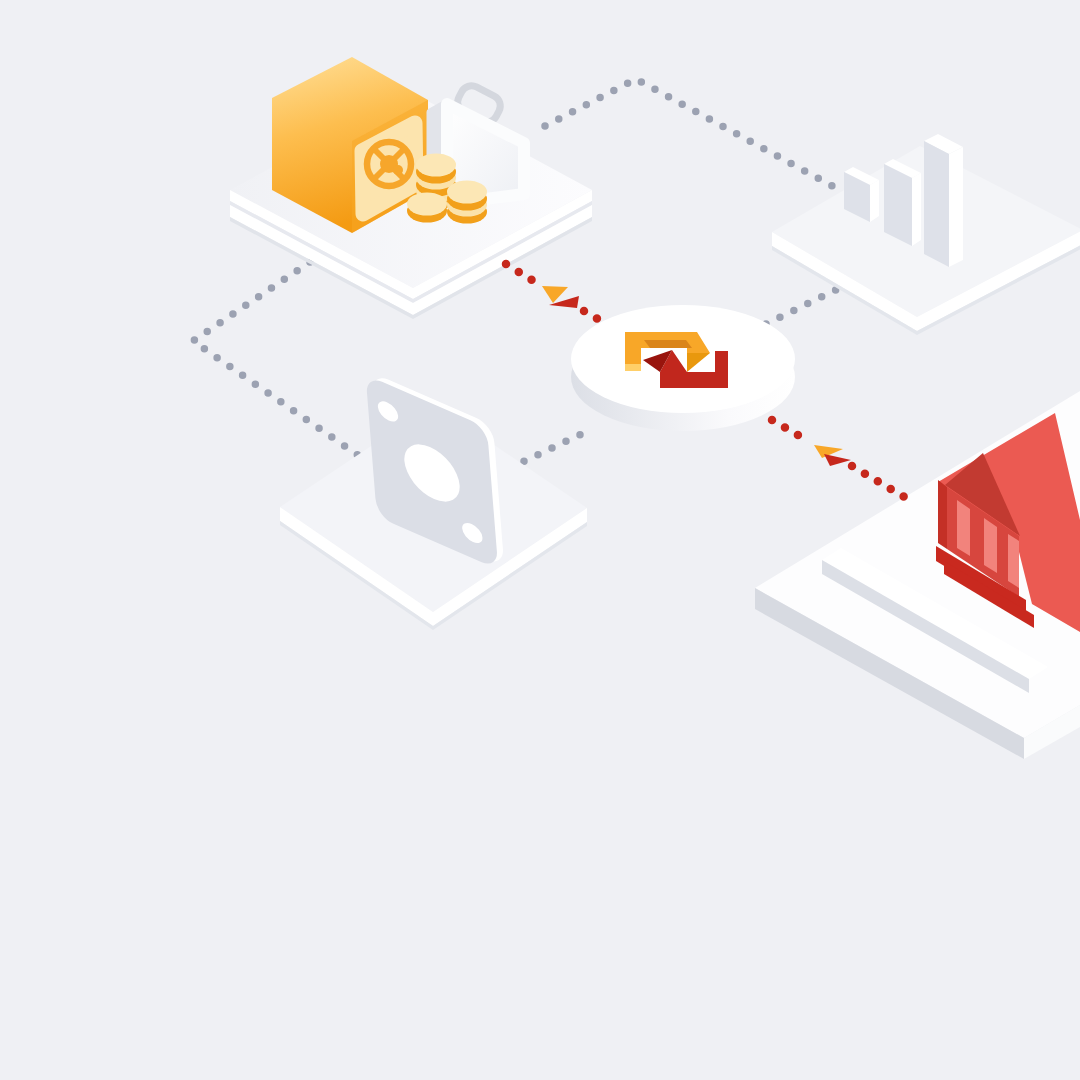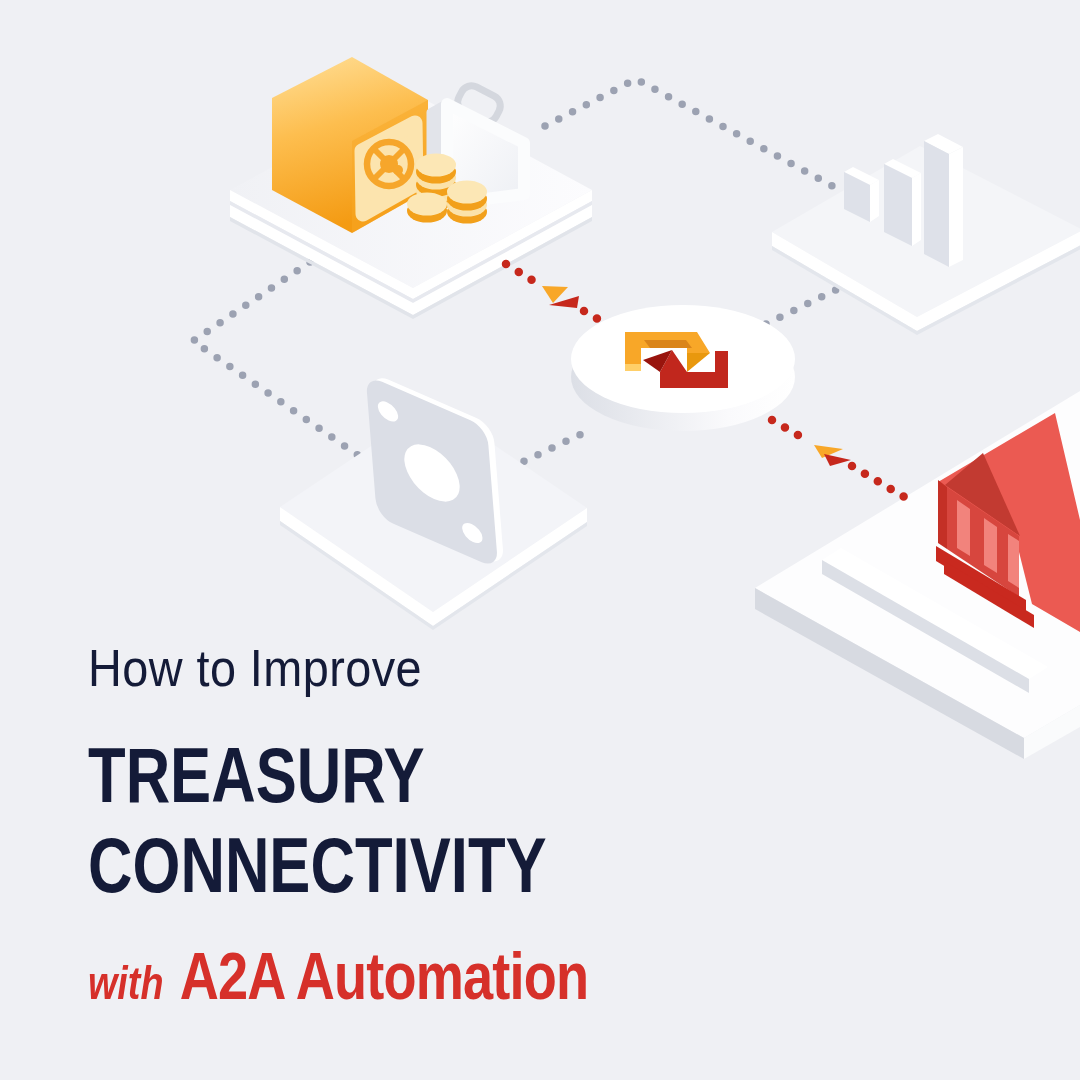--- a/index.html
+++ b/index.html
@@ -184,22 +184,14 @@
   <g>
     <polygon points="542,286 568,287 553,303" fill="#F8A728"></polygon>
     <polygon points="549,305 579,296 577,308" fill="#C6281C"></polygon>
   </g>
   <g>
     <polygon points="814,445 843,449 822,458" fill="#F8A728"></polygon>
     <polygon points="824,454 851,460 830,466" fill="#C6281C"></polygon>
   </g>
 </svg>
 
-<div class="text-block">
-  <div class="kicker">How to Improve</div>
-  <h1 class="headline"><span>TREASURY</span><br><span>CONNECTIVITY</span></h1>
-  <div class="subtitle">
-    <span class="with">with</span>
-    <span class="main">A2A Automation</span>
-  </div>
-</div>
 
 </div>
 
 </body></html>

